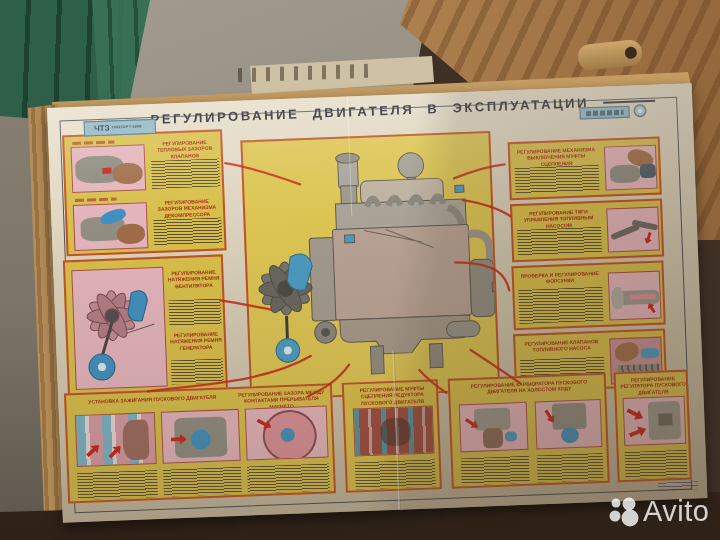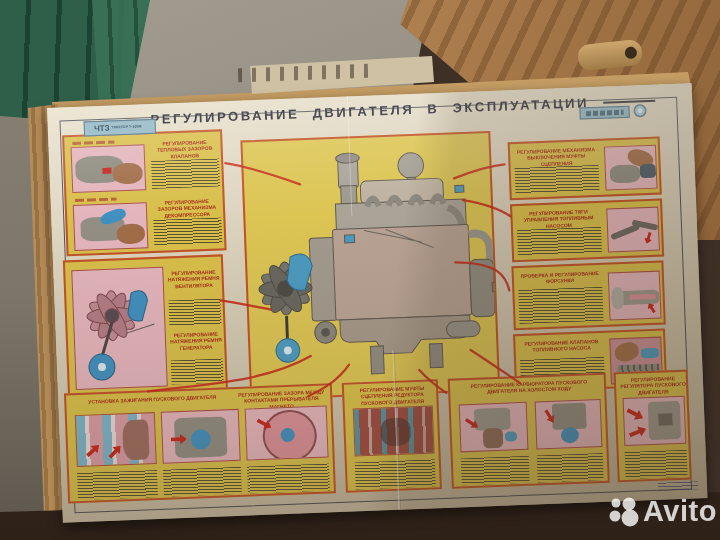--- a/index.html
+++ b/index.html
@@ -73,21 +73,21 @@
   .txt{position:absolute;background-image:repeating-linear-gradient(180deg,rgba(45,42,38,.75) 0 1px,transparent 1px 3px);}
   .cap{position:absolute;width:42px;height:3px;opacity:.75;
       background:repeating-linear-gradient(90deg,#a8422c 0 9px,transparent 9px 12px);}
   .ra{position:absolute;background:#c4251b;
       clip-path:polygon(0 32%,58% 32%,58% 0,100% 50%,58% 100%,58% 68%,0 68%);}
   .leaders{position:absolute;left:0;top:0;z-index:20;pointer-events:none;}
   .imprint{position:absolute;left:596px;top:398px;width:40px;height:8px;z-index:42;
       background:repeating-linear-gradient(180deg,rgba(58,54,72,.65) 0 1px,transparent 1px 3.6px);}
 
   .watermark{position:absolute;left:606px;top:494px;display:flex;align-items:center;gap:3px;
-      z-index:60;color:rgba(255,255,255,.8);font-weight:bold;font-size:29px;letter-spacing:.5px;}
+      z-index:60;color:rgba(255,255,255,.8);font-weight:normal;font-size:29px;letter-spacing:.5px;}
   .engine{position:absolute;inset:0;}
 </style>
 </head>
 <body>
 
 <div class="scene">
 
   <div class="bgpoly crates"></div>
   <div class="bgpoly crates2"></div>
   <div class="bgpoly concrete"></div>

